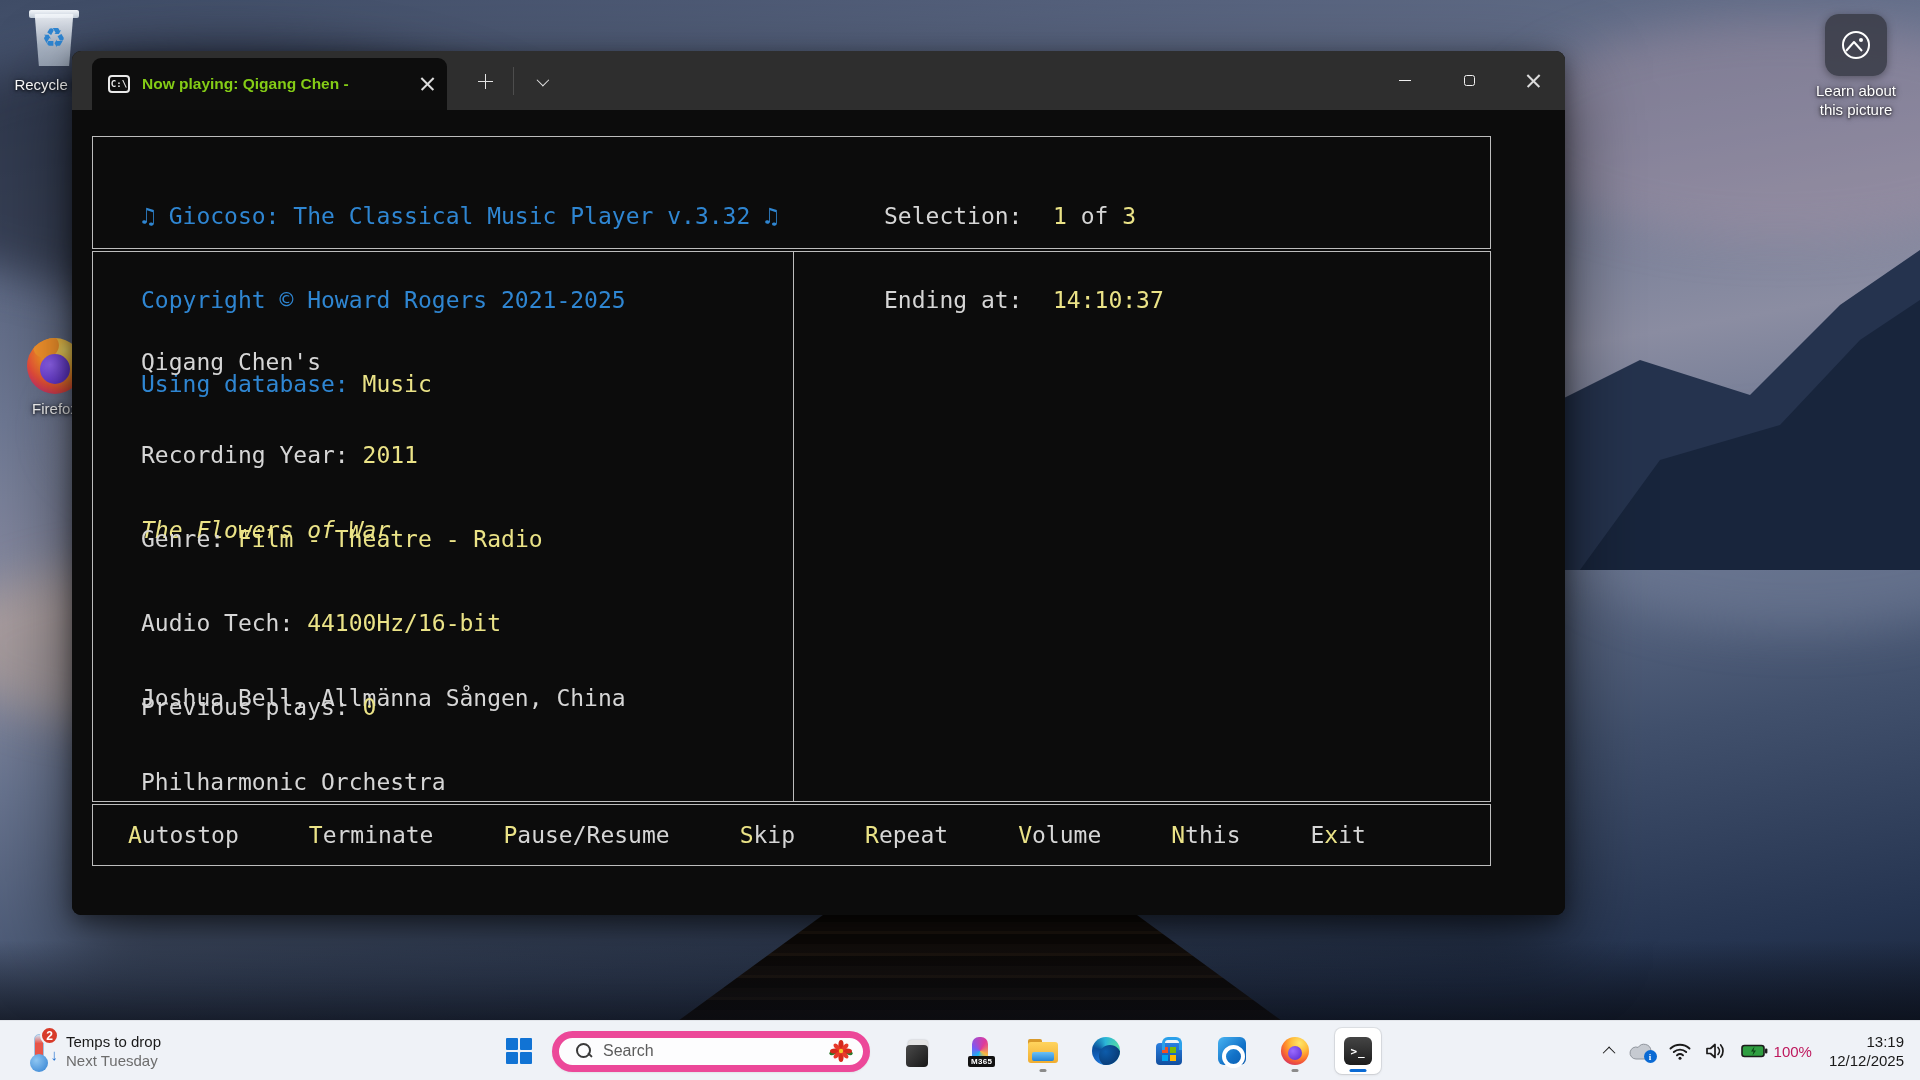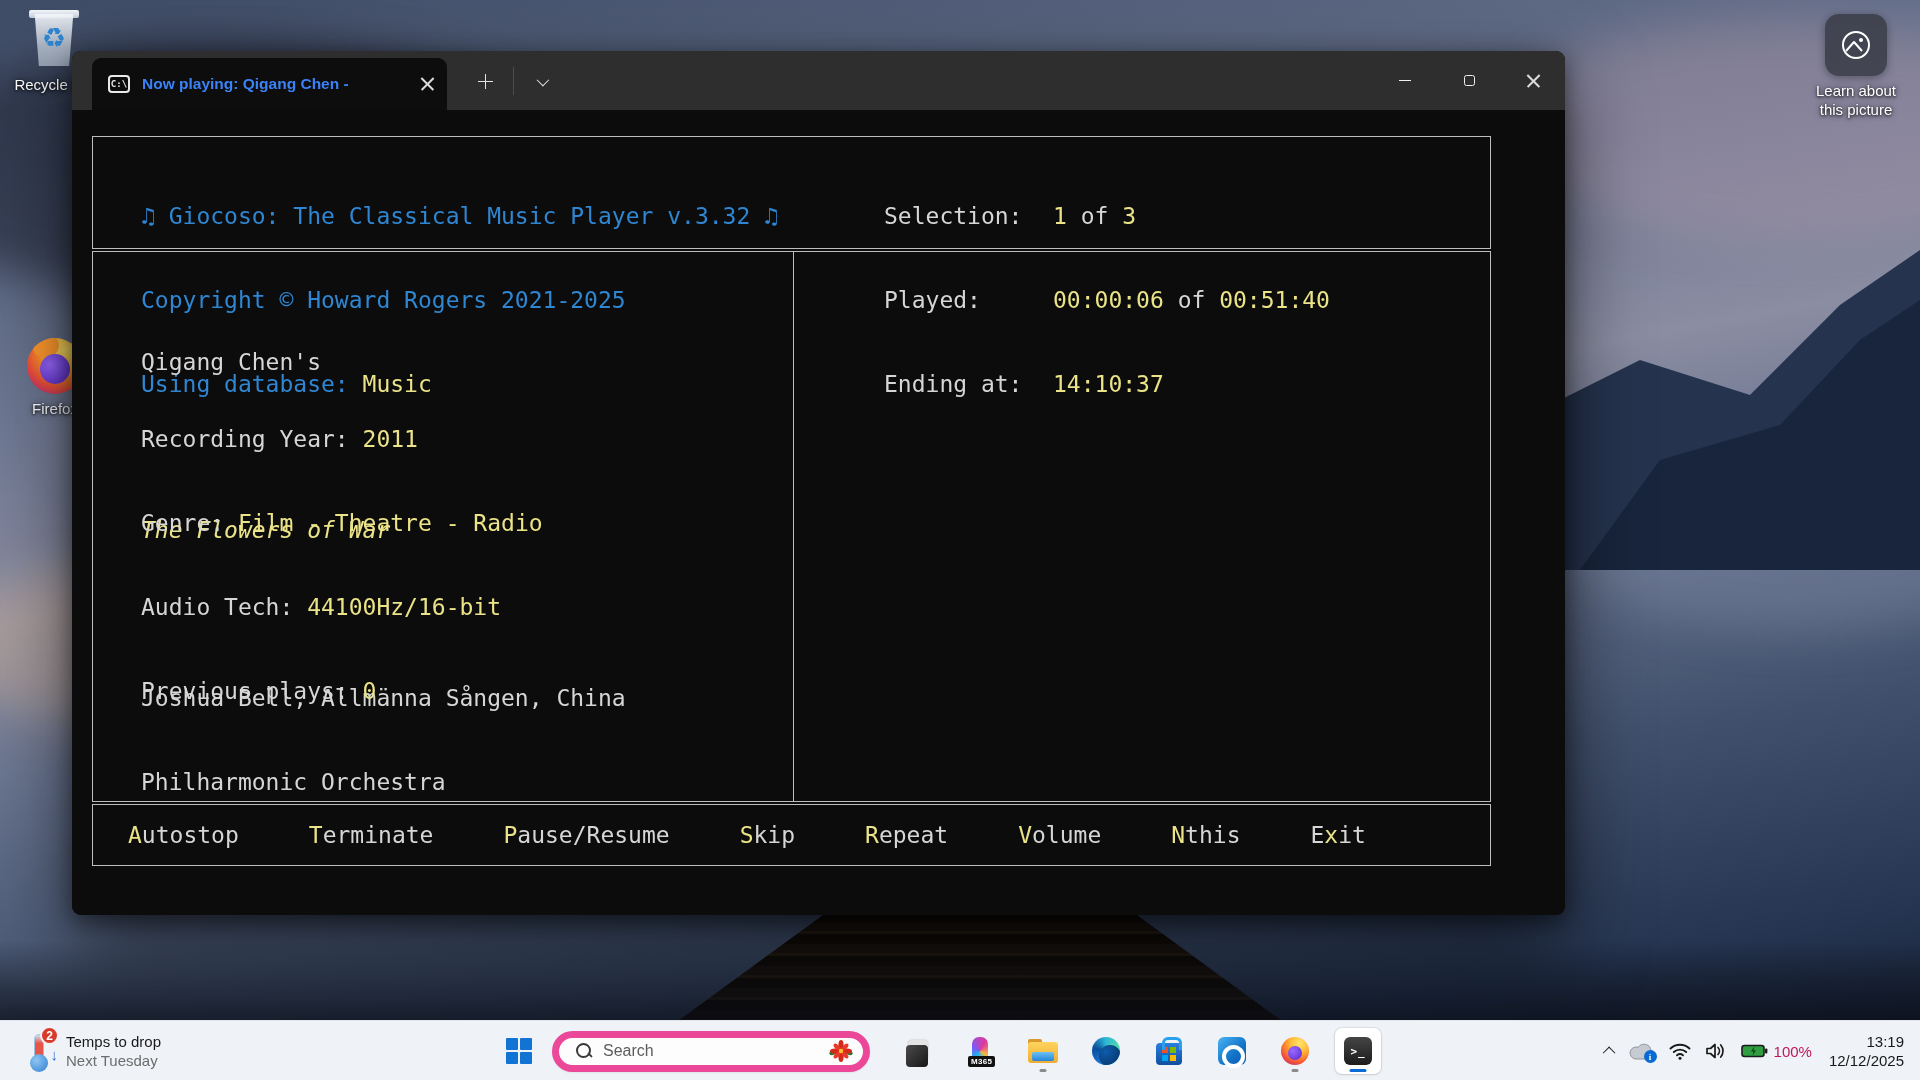--- a/index.html
+++ b/index.html
@@ -53,21 +53,21 @@
   
   .term-window { position:absolute; left:72px; top:51px; width:1493px; height:864px;
     border-radius:9px; overflow:hidden; background:#0c0c0c;
     box-shadow:0 30px 80px rgba(0,0,0,.6), 0 6px 22px rgba(0,0,0,.45); }
   .titlebar { position:relative; height:59px; background:#2e2e2e; }
   .tab { position:absolute; left:20px; top:7px; width:355px; height:52px; background:#0d0d0d;
     border-radius:9px 9px 0 0; display:flex; align-items:center; padding:0 12px 0 16px; gap:12px; }
   .tab-cicon { width:22px; height:18px; border:2px solid #e9e9e9; border-radius:4px;
     color:#e9e9e9; font-size:9px; font-weight:bold; font-family:"DejaVu Sans Mono",monospace;
     display:flex; align-items:center; justify-content:center; letter-spacing:0; }
-  .tab-title { color:#3b82f6; font-size:15.5px; font-weight:700; flex:1; white-space:nowrap; overflow:hidden; }
+  .tab-title { color:#84cc16; font-size:15.5px; font-weight:700; flex:1; white-space:nowrap; overflow:hidden; }
   .xmark { position:relative; width:15px; height:15px; }
   .xmark::before,.xmark::after { content:""; position:absolute; left:-1px; top:6.5px; width:17px; height:1.6px;
     background:#dcdcdc; }
   .xmark::before { transform:rotate(45deg); } .xmark::after { transform:rotate(-45deg); }
   .tab-new { position:absolute; left:396px; top:14px; width:34px; height:32px; border-radius:6px;
     display:flex; align-items:center; justify-content:center; }
   .plus { position:relative; width:15px; height:15px; }
   .plus::before { content:""; position:absolute; left:0; top:7px; width:15px; height:1.6px; background:#e4e4e4; }
   .plus::after  { content:""; position:absolute; left:7px; top:0; width:1.6px; height:15px; background:#e4e4e4; }
   .tab-sep { position:absolute; left:441px; top:16px; width:1px; height:28px; background:#4d4d4d; }
@@ -87,21 +87,21 @@
   #box-main   { left:20px; top:141px; width:1399px; height:551px; }
   #box-menu   { left:20px; top:694px; width:1399px; height:62px; }
   .hdr-left { position:absolute; left:48px; top:9px; white-space:pre; }
   .hdr-right { position:absolute; left:791px; top:9px; white-space:pre; }
   .hdr-right .lbl { display:inline-block; width:169px; }
   .blue { color:#2f86d2; } .yellow { color:#ebe387; } .wht { color:#d6d6d6; }
   .t-line { height:28px; }
   .vdiv { position:absolute; left:700px; top:0; bottom:0; width:1px; background:#bdbdbd; }
   .np-block { position:absolute; left:48px; top:40px; white-space:pre; }
   .work-title { font-style:italic; color:#ebe387; }
-  .meta-block { position:absolute; left:48px; bottom:40px; white-space:pre; }
+  .meta-block { position:absolute; left:48px; bottom:24px; white-space:pre; }
   .menu-row { position:absolute; left:35px; top:0; bottom:0; display:flex; align-items:center; gap:70px; white-space:pre; }
   .menu-item { cursor:pointer; }
 
   
   .taskbar { position:absolute; left:0; bottom:0; width:100%; height:60px; background:#eff2f7;
     border-top:1px solid rgba(0,0,0,.05); }
   .tb-weather { position:absolute; left:16px; top:0; height:60px; display:flex; align-items:center; gap:10px; padding:0 10px; }
   .thermo { position:relative; width:30px; height:38px; }
   .thermo-stem { position:absolute; left:8px; top:2px; width:10px; height:26px; border-radius:5px;
     background:linear-gradient(180deg,#cfe4f7 0%, #e85548 35%, #e85548 100%); border:1.5px solid #9ec2e2; }
@@ -264,21 +264,20 @@
   <div class="term-body">
 
     <div class="tbox" id="box-header">
       <div class="hdr-left">
         <div class="t-line blue">♫ Giocoso: The Classical Music Player v.3.32 ♫</div>
         <div class="t-line blue">Copyright © Howard Rogers 2021-2025</div>
         <div class="t-line"><span class="blue">Using database: </span><span class="yellow">Music</span></div>
       </div>
       <div class="hdr-right">
         <div class="t-line"><span class="lbl wht">Selection:</span><span class="yellow">1</span><span class="wht"> of </span><span class="yellow">3</span></div>
-        <div class="t-line"><span class="lbl wht">Played:</span><span class="yellow">00:00:06</span><span class="wht"> of </span><span class="yellow">00:51:40</span></div>
         <div class="t-line"><span class="lbl wht">Ending at:</span><span class="yellow">14:10:37</span></div>
       </div>
     </div>
 
     <div class="tbox" id="box-main">
       <div class="vdiv"></div>
       <div class="np-block">
         <div class="t-line">Qigang Chen's</div>
         <div class="t-line"></div>
         <div class="t-line work-title">The Flowers of War</div>

